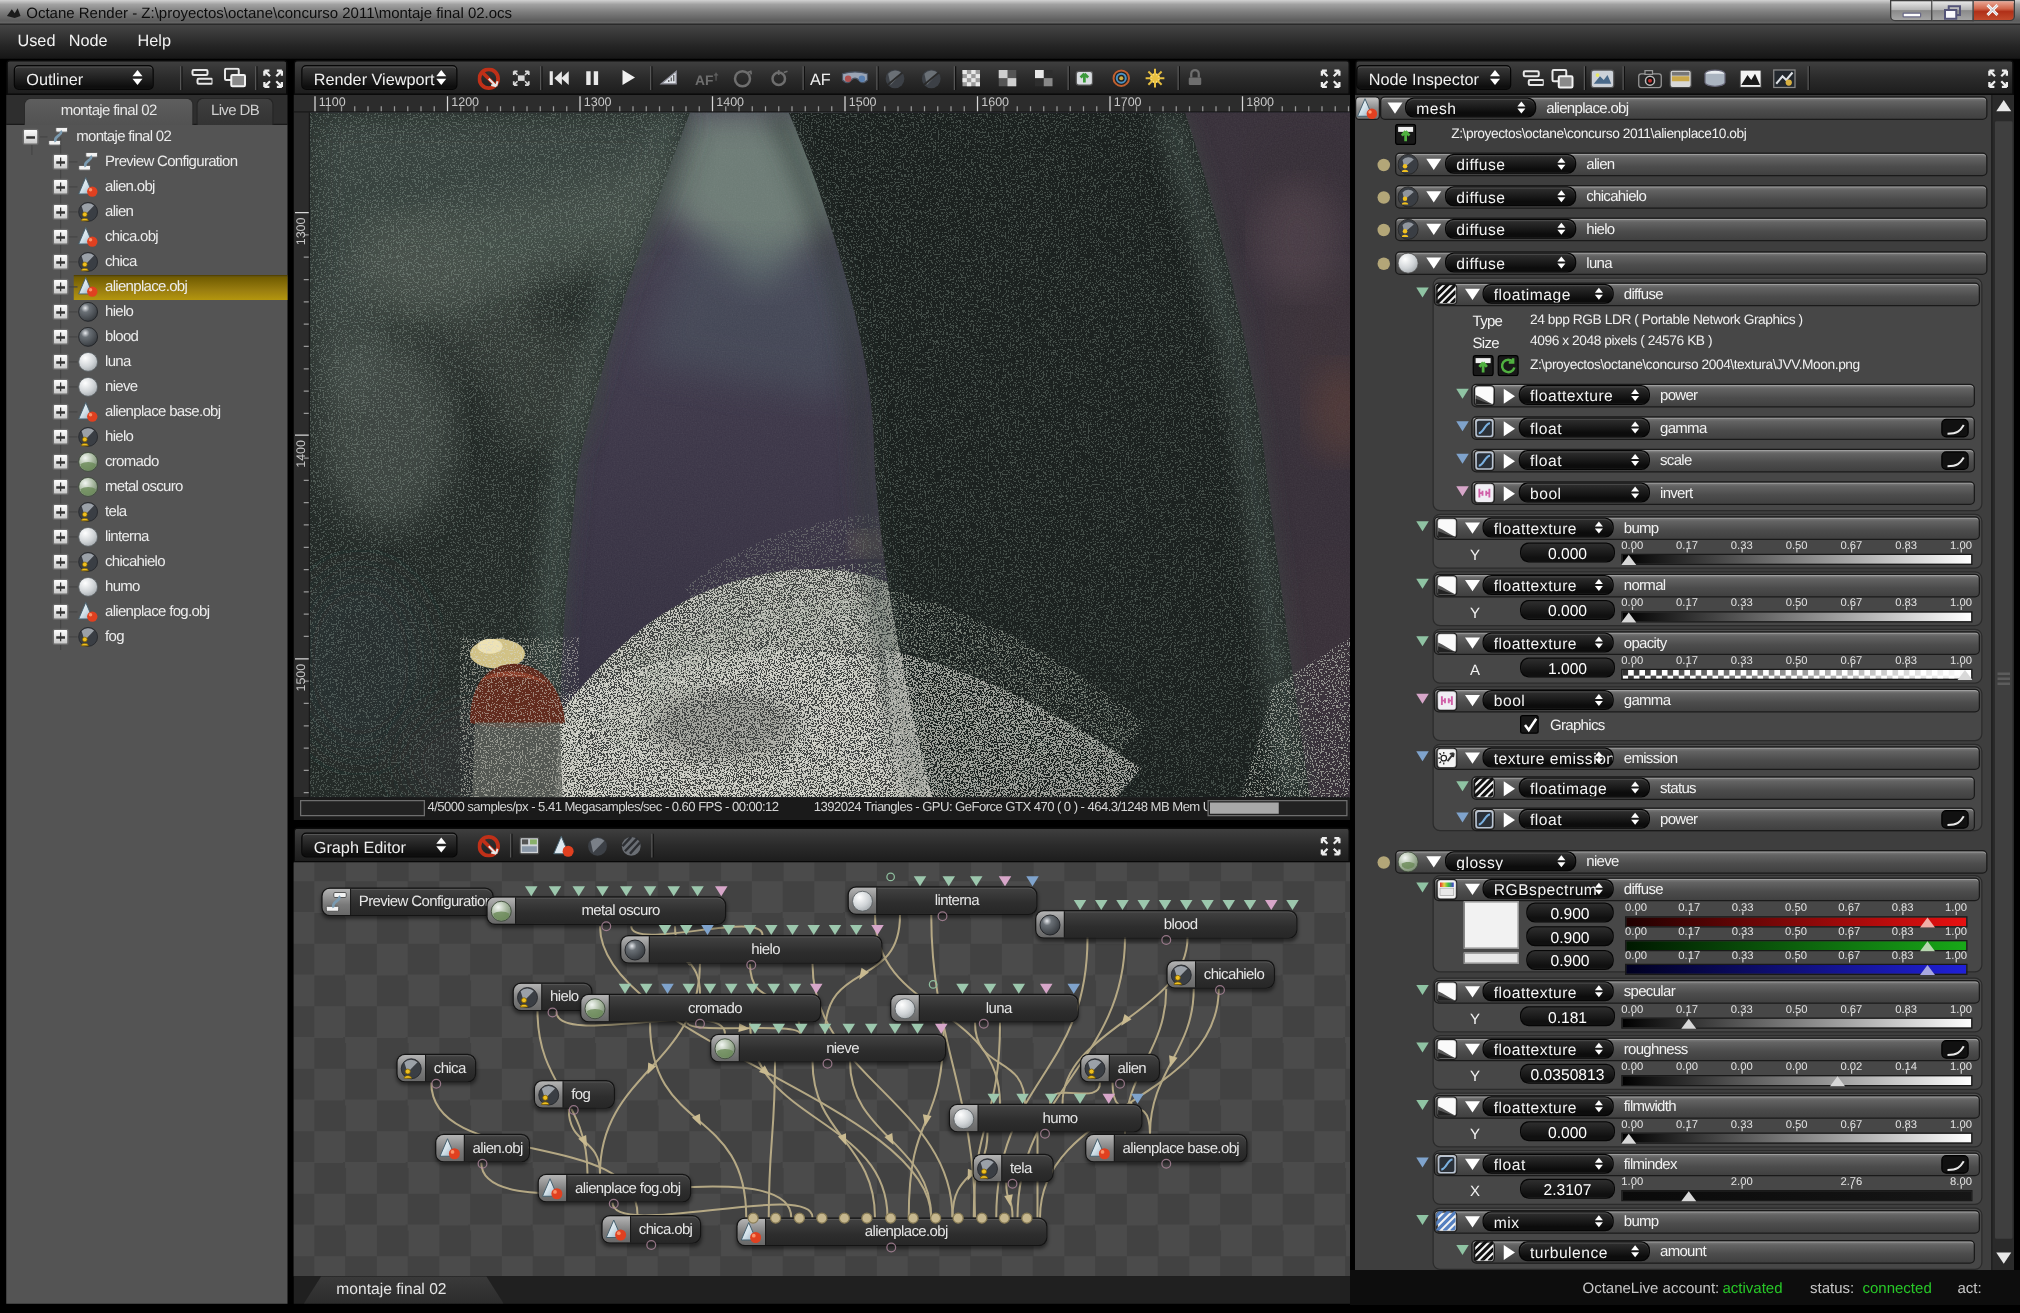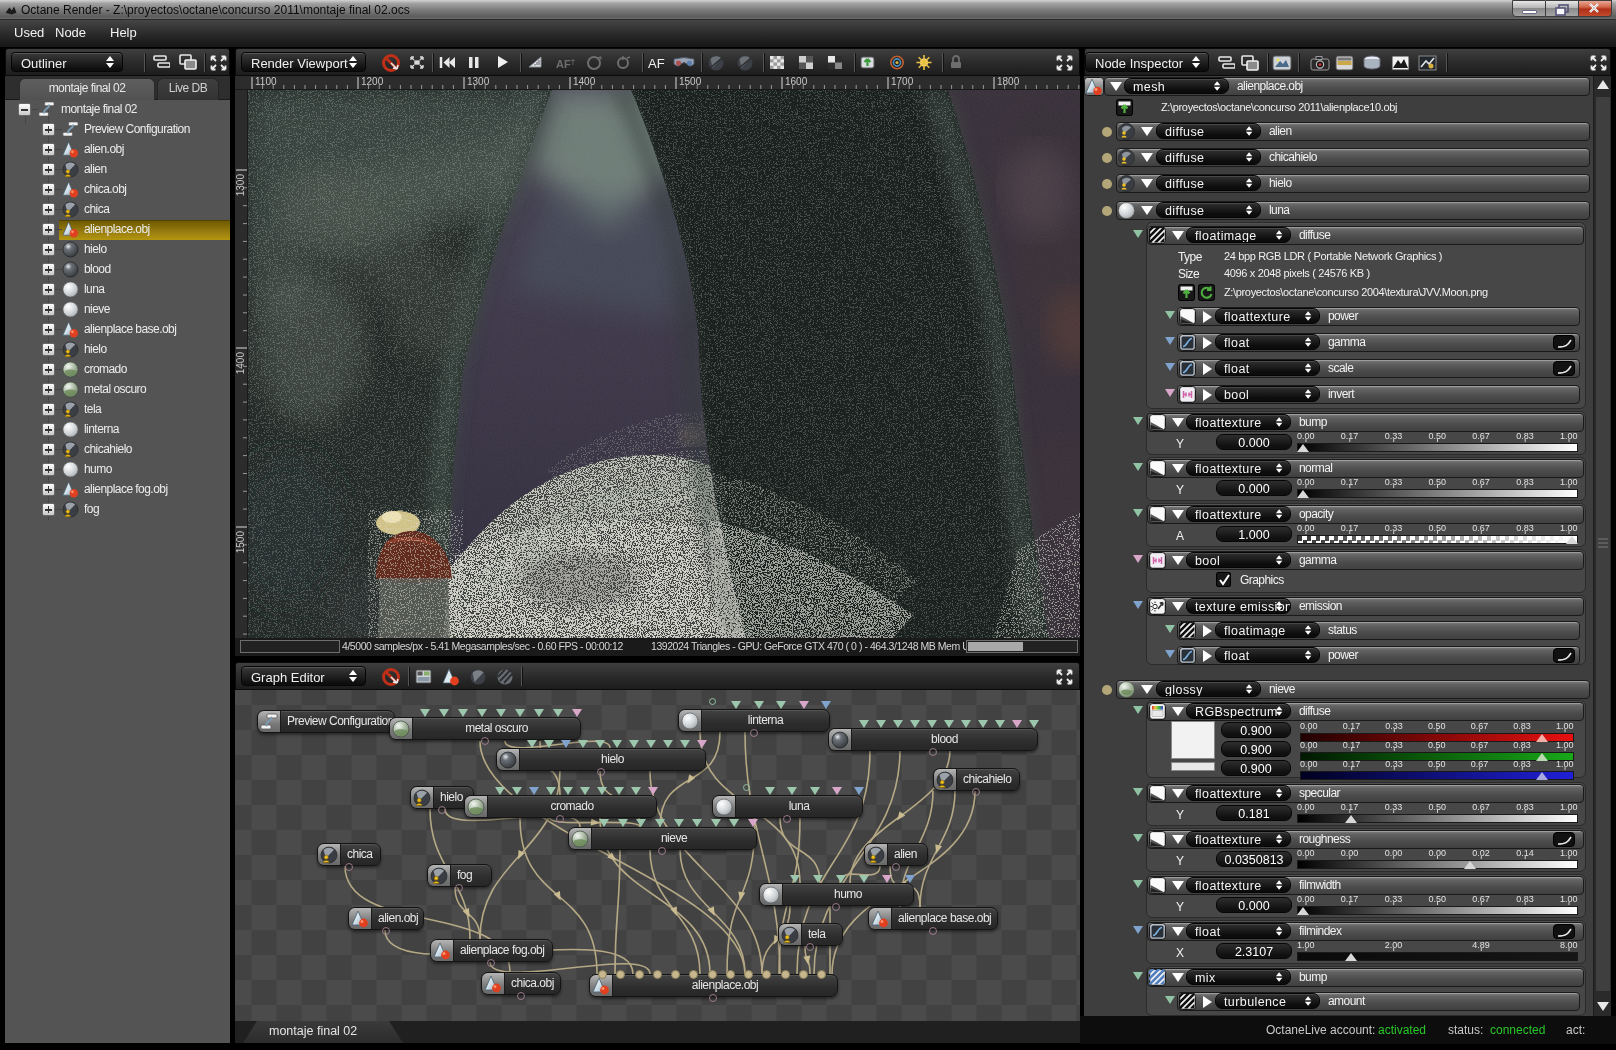--- a/index.html
+++ b/index.html
@@ -1687,21 +1687,21 @@
       <span class="spin" style="right:6px;transform:translateY(-50%) scale(0.8);"></span>
     </div>
     <div class="abs" style="left:215px;top:848px;font-size:12px;letter-spacing:-0.55px;color:#f2f2f2;white-space:nowrap;">filmindex</div>
     <div class="curveb" style="left:469px;top:848px;"><svg width="22" height="15">
         <path d="M4 11 C12 11,14 9,17 4" stroke="#e8e8e8" stroke-width="1.6" fill="none"></path>
       </svg></div>
     <div class="abs" style="left:92px;top:870px;font-size:12px;letter-spacing:-0.55px;color:#f2f2f2;white-space:nowrap;">X</div>
     <div class="vbox" style="left:132px;top:867px;width:76px;"><span style="position:relative;top:1px;">2.3107</span></div>
     <div class="slbl" style="left:213.0px;top:864px;">1.00</div>
     <div class="slbl" style="left:300.66666666666674px;top:864px;">2.00</div>
-    <div class="slbl" style="left:388.33333333333326px;top:864px;">4.89</div>
+    <div class="slbl" style="left:388.33333333333326px;top:864px;">2.76</div>
     <div class="slbl" style="left:476.0px;top:864px;">8.00</div>
     <svg class="abs" style="left:213px;top:872px" width="281" height="4">
       <path d="M9.0,0 V3 M96.7,0 V3 M184.3,0 V3 M272.0,0 V3" stroke="#cfcfcf" stroke-width="1"></path>
     </svg>
     <div class="abs" style="left:213px;top:876px;width:281px;height:9px;background:linear-gradient(to right,#0a0a0a,#161616);border:1px solid #191919;"></div>
     <div class="abs" style="left:261.4200000000001px;top:877px;width:0;height:0;border-left:6px solid transparent;border-right:6px solid transparent;border-bottom:8px solid #d8d8d8;"></div>
     <div class="abs" style="left:49px;top:896px;width:0;height:0;border-left:5.5px solid transparent;border-right:5.5px solid transparent;border-top:8px solid #8fc3a3;"></div>
     <div class="bar" style="left:63px;top:892px;width:437px;"></div>
     <svg class="abs" style="left:65px;top:893px" width="17" height="17" viewBox="0 0 17 17">
       <rect x="0.5" y="0.5" width="16" height="16" rx="3" fill="url(#ibg)" stroke="#1c1c1c"></rect>

